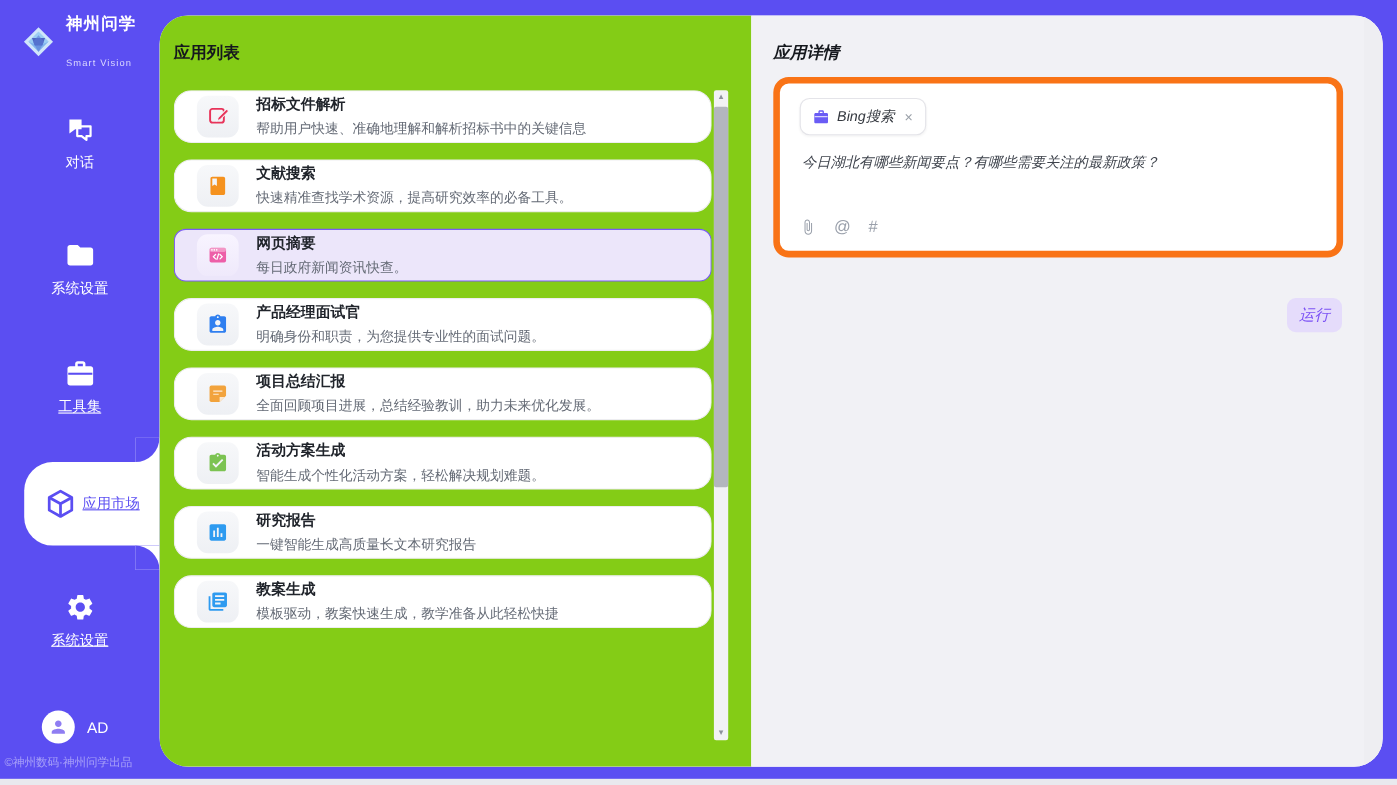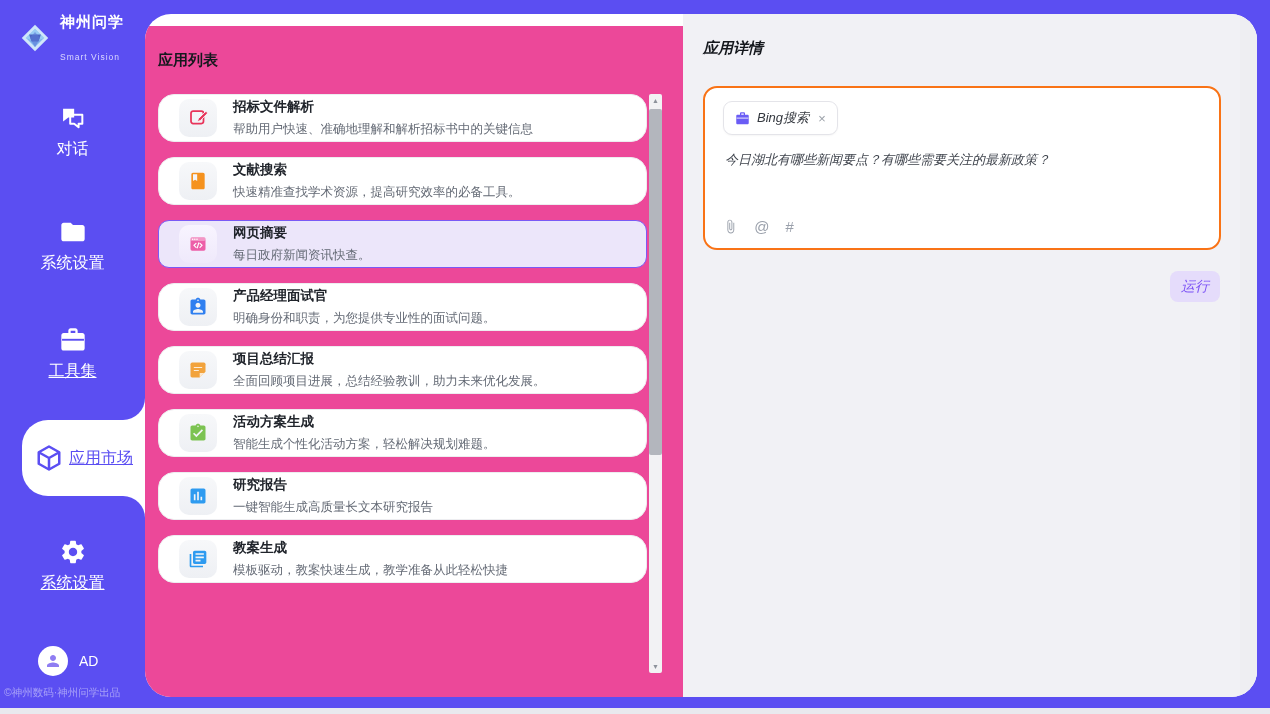--- a/index.html
+++ b/index.html
@@ -16,38 +16,38 @@
   }
   .app{position:relative;width:1270px;height:708px;background:var(--purple);overflow:hidden;}
 
   
   .sidebar{position:absolute;left:0;top:0;width:145px;height:100%;}
   .logo{position:absolute;left:18px;top:14px;display:flex;align-items:center;gap:8px;}
   .logo-txt{display:flex;flex-direction:column;line-height:1.05;gap:20px;}
   .logo-name{color:#fff;font-weight:bold;font-size:15px;letter-spacing:1px;}
   .logo-sub{color:#dcd9ff;font-size:8.5px;letter-spacing:1px;margin-top:3px;}
   .nav-item{position:absolute;left:0;width:145px;display:flex;flex-direction:column;align-items:center;gap:7px;cursor:pointer;}
-  .nav-label{color:#fff;font-size:16px;}
+  .nav-label{color:#fff;font-size:13px;}
   .nav-label.u{text-decoration:underline;}
   .nav-blob{position:absolute;left:22px;right:0;top:420px;height:76px;background:#fff;border-radius:26px 0 0 26px;}
   .ear{position:absolute;right:0;width:22px;height:22px;background:#fff;}
   .ear.top{top:-22px;}
   .ear.top::before{content:"";position:absolute;inset:0;background:var(--purple);border-radius:0 0 22px 0;}
   .ear.bottom{bottom:-22px;}
   .ear.bottom::before{content:"";position:absolute;inset:0;background:var(--purple);border-radius:0 22px 0 0;}
   .blob-inner{position:absolute;inset:0;display:flex;flex-direction:row;align-items:center;justify-content:center;gap:5px;cursor:pointer;}
   .blob-inner .nav-label{color:var(--purple);}
   .user{position:absolute;left:38px;top:646px;display:flex;align-items:center;gap:11px;cursor:pointer;}
   .user-circle{width:30px;height:30px;border-radius:50%;background:#fff;display:flex;align-items:center;justify-content:center;}
   .user-name{color:#fff;font-size:14px;}
   .foot{position:absolute;left:4px;top:686px;width:140px;color:rgba(255,255,255,.45);font-size:10.5px;white-space:nowrap;}
 
   
   .content{position:absolute;left:145px;top:14px;width:1112px;height:683px;border-radius:26px;overflow:hidden;display:flex;background:#fff;}
-  .pane-list{width:538px;position:relative;background:#ec4899;margin-top:12px;}
+  .pane-list{width:538px;position:relative;background:#84cc16;}
   .pane-detail{flex:1;position:relative;background:#f1f1f5;font-style:italic;}
   .panel-title{position:absolute;top:25px;font-size:15px;font-weight:bold;color:#15181d;}
   .pane-list .panel-title{left:13px;}
   .pane-detail .panel-title{left:20px;}
 
   
   .cards{position:absolute;left:13px;top:68px;width:489px;bottom:0;overflow:hidden;}
   .card{height:48px;margin-bottom:15px;border:1px solid #ededf0;border-radius:16px;display:flex;align-items:center;
         padding:0 32px 0 20px;box-sizing:border-box;background:#fff;cursor:pointer;}
   .card.selected{background:var(--sel-bg);border-color:var(--sel-border);border-radius:11px;}
@@ -57,21 +57,21 @@
   .app-name{font-size:13.5px;font-weight:bold;color:#20242b;}
   .app-desc{font-size:12.5px;color:#646a75;margin-top:5px;}
 
   .sb{position:absolute;left:504px;top:68px;bottom:24px;width:13px;background:#f2f2f4;border-radius:2px;}
   .sb-arrow{position:absolute;left:0;width:13px;text-align:center;font-size:7px;color:#8d929b;cursor:pointer;}
   .sb-arrow.up{top:3px;}
   .sb-arrow.down{bottom:3px;}
   .sb-thumb{position:absolute;top:15px;left:0;width:13px;height:346px;background:#b3b6bd;border-radius:2px;cursor:pointer;}
 
   
-  .prompt-card{position:absolute;top:72px;left:20px;right:36px;height:164px;background:#fff;border:2px solid #f97316;
+  .prompt-card{position:absolute;top:56px;left:20px;right:36px;height:164px;background:#fff;border:6px solid #f97316;
                border-radius:14px;box-sizing:border-box;}
   .chip{position:absolute;top:13px;left:18px;height:32px;display:inline-flex;align-items:center;gap:7px;padding:0 11px;
         border:1px solid #e4e4e9;border-radius:9px;background:#fff;box-shadow:0 1px 2px rgba(0,0,0,.04);cursor:pointer;}
   .chip-label{font-size:13px;color:#34383f;}
   .chip-close{font-size:13px;color:#9aa0a8;margin-left:2px;cursor:pointer;}
   .prompt-text{position:absolute;left:20px;top:62px;right:24px;font-size:13px;color:#3e434c;line-height:1.5;cursor:text;}
   .tools{position:absolute;left:18px;bottom:13px;display:flex;gap:16px;align-items:center;color:#9aa0ab;}
   .tool-glyph{font-size:15px;cursor:pointer;}
   .run-btn{position:absolute;top:257px;right:37px;min-width:50px;height:31px;border-radius:8px;background:#e5dcfb;
            color:#7c52f5;font-size:14px;display:flex;align-items:center;justify-content:center;cursor:pointer;}

